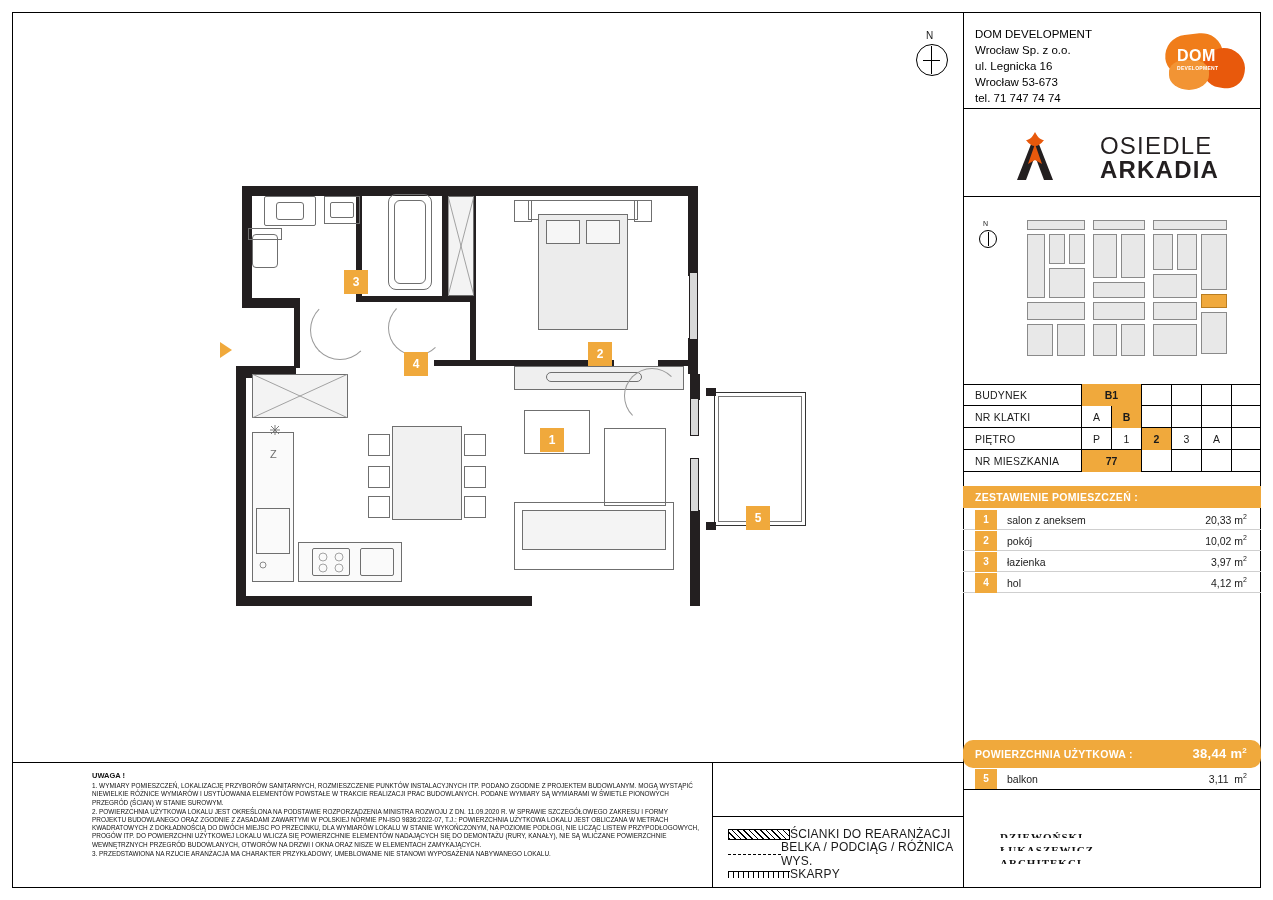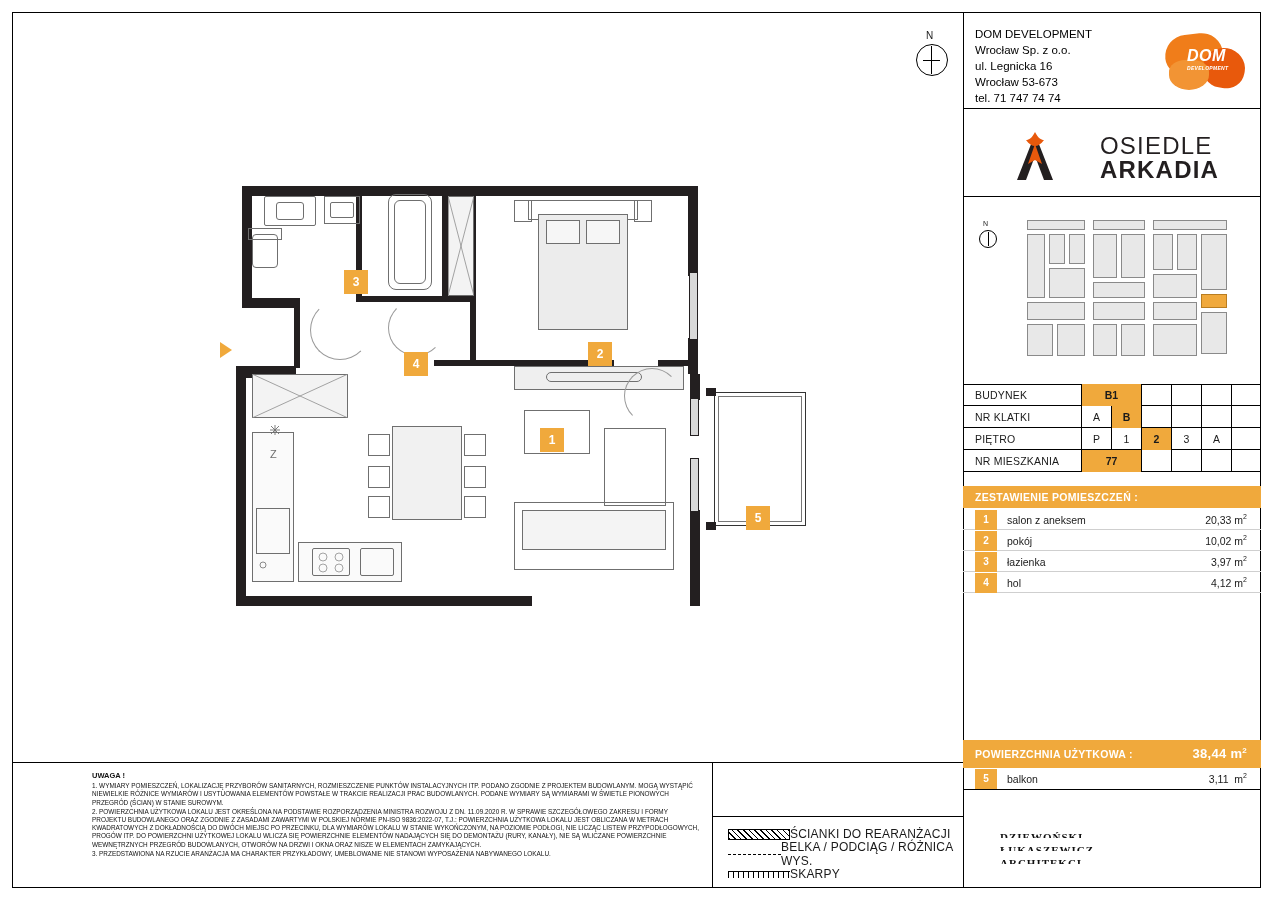--- a/index.html
+++ b/index.html
@@ -57,22 +57,22 @@
   .dom-blob .b2 {
     position: absolute; left: 40px; top: 14px; width: 42px; height: 40px;
     background: #e8590c; border-radius: 50% 50% 45% 45%;
     transform: rotate(10deg);
   }
   .dom-blob .b3 {
     position: absolute; left: 6px; top: 26px; width: 40px; height: 30px;
     background: #f29434; border-radius: 40% 40% 50% 50%;
   }
   .dom-text {
-    position: absolute; left: 24px; top: 18px; z-index: 3;
-    color: #fff; font-weight: bold; line-height: 1; font-style: italic;
+    position: absolute; left: 14px; top: 18px; z-index: 3;
+    color: #fff; font-weight: bold; line-height: 1;
   }
   .dom-text .t1 { font-size: 16px; letter-spacing: 0.5px; }
   .dom-text .t2 { font-size: 5px; letter-spacing: 0.3px; margin-top: 2px; }
 
   .hdr-sep-1 {
     position: absolute; left: 963px; top: 108px; width: 298px; height: 1px; background: #000;
   }
   .hdr-sep-2 {
     position: absolute; left: 963px; top: 196px; width: 298px; height: 1px; background: #000;
   }
@@ -173,21 +173,21 @@
     flex: 1; padding-left: 10px; font-size: 10.5px;
   }
   .room-area {
     padding-right: 14px; font-size: 10.5px; text-align: right; white-space: nowrap;
   }
   .room-area sup { font-size: 7px; }
 
   .pow-bar {
     position: absolute; left: 963px; top: 740px; width: 298px; height: 28px;
     background: #f0a93c; color: #fff; display: flex; align-items: center;
-    font-size: 10.5px; font-weight: bold; letter-spacing: 0.3px;
+    font-size: 10.5px; font-weight: bold; letter-spacing: 0.3px; border-radius: 10px;
   }
   .pow-bar .lbl { padding-left: 12px; flex: 1; }
   .pow-bar .val { padding-right: 14px; font-size: 13px; }
   .balcony-row {
     position: absolute; left: 963px; top: 768px; width: 298px; height: 22px;
     display: flex; align-items: center; border-bottom: 1px solid #000;
   }
 
   
   .arch-block {

